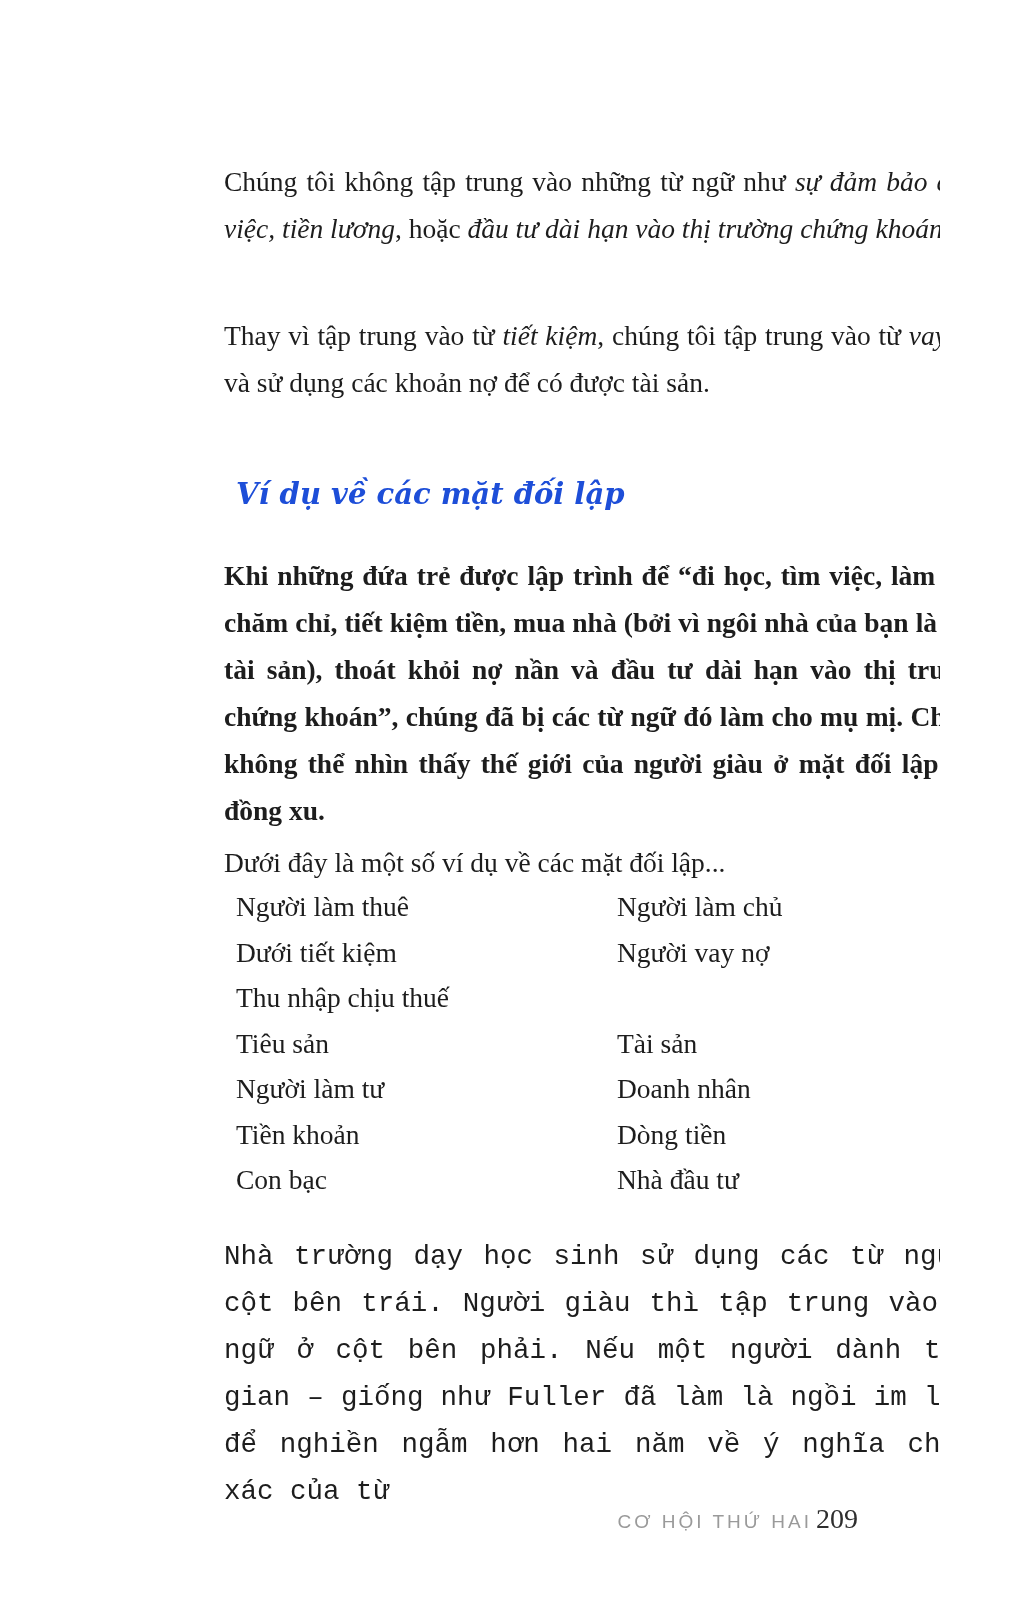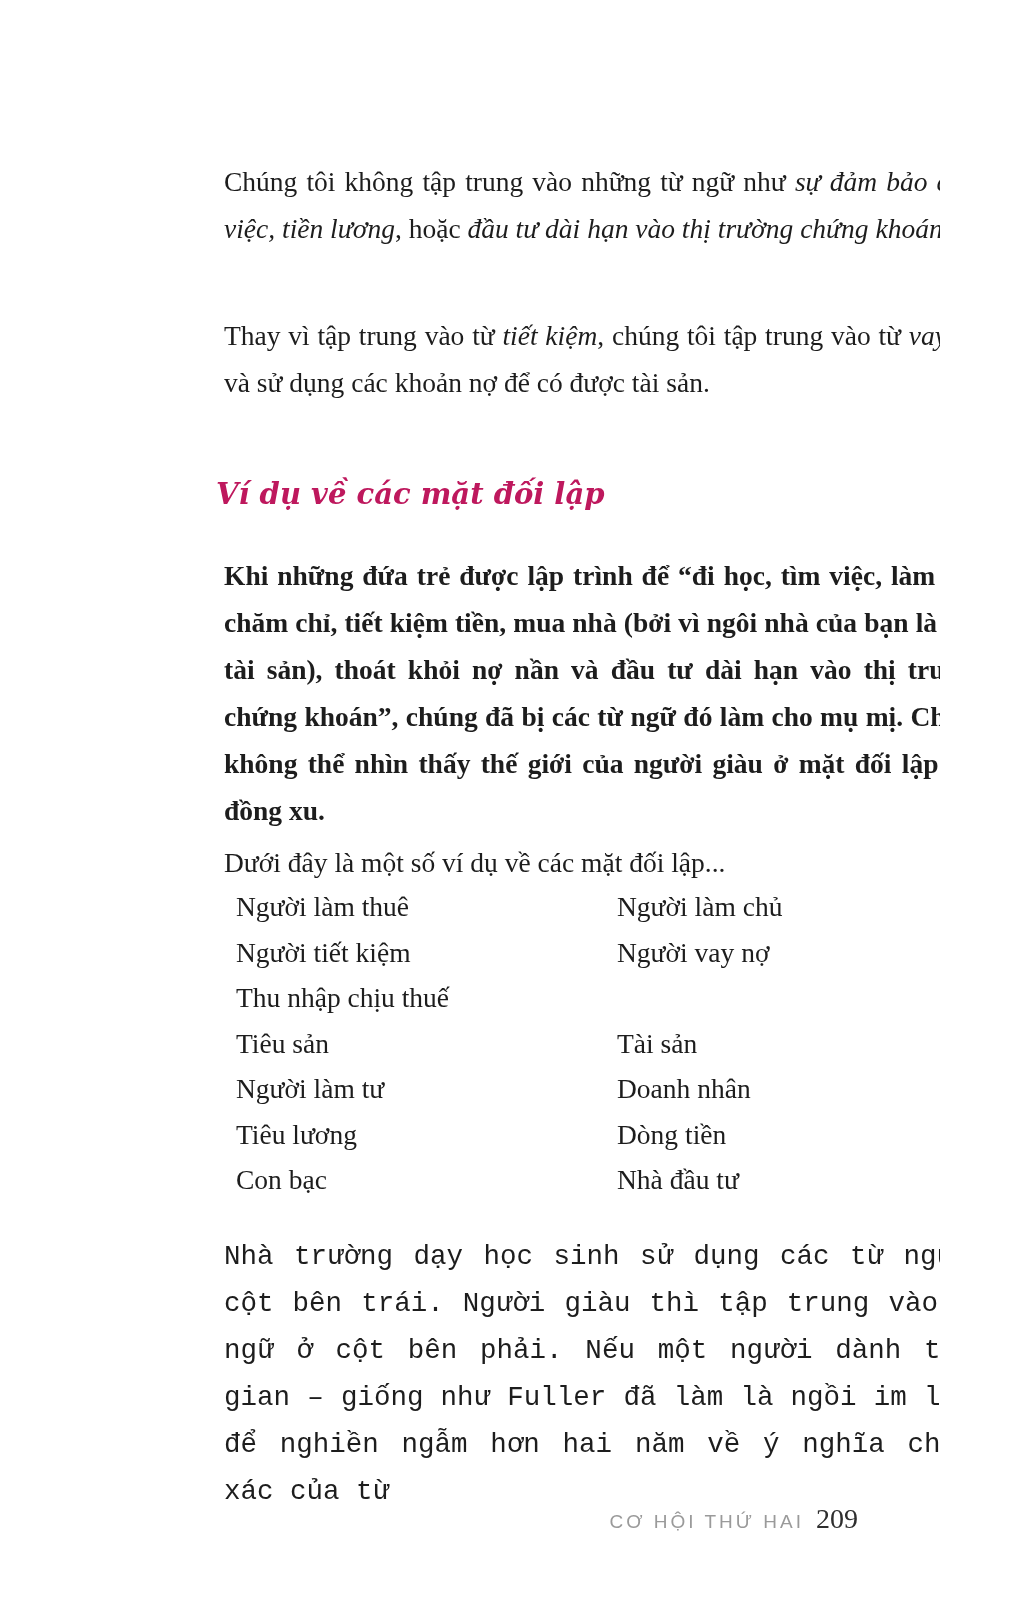--- a/index.html
+++ b/index.html
@@ -20,38 +20,38 @@
     text-justify:inter-word;
   }
   .para i{font-style:italic;}
   #para1{top:130px;}
   #para2{top:284px;}
   #para3{top:524px;font-weight:bold;}
   #para4{top:812px;text-align:left;margin-top:27px;}
   #para5{top:1205px;font-family:Liberation Mono, monospace;}
   .section-heading{
     position:absolute;
-    left:132px;top:450px;
+    left:152px;top:450px;
     font-family:"DejaVu Serif",serif;
     font-weight:bold;font-style:italic;
     font-size:29px;line-height:40px;
-    color:#be185d;
+    color:#1d4ed8;
   }
   .opposites{
     position:absolute;
     left:152px;top:884px;width:754px;
     font-size:27.5px;line-height:45.5px;
   }
   .op-row{display:flex;}
   .op-left{width:381px;flex:none;}
   .op-right{flex:1;}
   .footer{
     position:absolute;
     top:1503px;right:82px;
-    display:flex;align-items:baseline;gap:12px;
+    display:flex;align-items:baseline;gap:4px;
     white-space:nowrap;
   }
   .running-title{
     font-family:"Liberation Sans",sans-serif;
     font-size:19px;
     letter-spacing:3px;
     color:#9a9a9a;
   }
   .page-number{
     font-family:"Liberation Serif",serif;
@@ -74,36 +74,36 @@
   <p class="para" id="para3"><span>Khi những đứa trẻ được lập trình để “đi học, tìm việc, làm việc chăm chỉ, tiết kiệm tiền, mua nhà (bởi vì ngôi nhà của bạn là một tài sản), thoát khỏi nợ nần và đầu tư dài hạn vào thị trường chứng khoán”, chúng đã bị các từ ngữ đó làm cho mụ mị. Chúng không thể nhìn thấy thế giới của người giàu ở mặt đối lập của đồng xu.</span></p>
 
   <p class="para" id="para4"><span>Dưới đây là một số ví dụ về các mặt đối lập...</span></p>
 
   <div class="opposites">
     <div class="op-row">
       <span class="op-left">Người làm thuê</span>
       <span class="op-right">Người làm chủ</span>
     </div>
     <div class="op-row">
-      <span class="op-left">Người tiết kiệm</span>
+      <span class="op-left">Dưới tiết kiệm</span>
       <span class="op-right">Người vay nợ</span>
     </div>
     <div class="op-row">
       <span class="op-left">Thu nhập chịu thuế</span>
     </div>
     <div class="op-row">
       <span class="op-left">Tiêu sản</span>
       <span class="op-right">Tài sản</span>
     </div>
     <div class="op-row">
       <span class="op-left">Người làm tư</span>
       <span class="op-right">Doanh nhân</span>
     </div>
     <div class="op-row">
-      <span class="op-left">Tiêu lương</span>
+      <span class="op-left">Tiền khoản</span>
       <span class="op-right">Dòng tiền</span>
     </div>
     <div class="op-row">
       <span class="op-left">Con bạc</span>
       <span class="op-right">Nhà đầu tư</span>
     </div>
   </div>
 
   <p class="para" id="para5"><span>Nhà trường dạy học sinh sử dụng các từ ngữ ở cột bên trái. Người giàu thì tập trung vào từ ngữ ở cột bên phải. Nếu một người dành thời gian – giống như Fuller đã làm là ngồi im lặng để nghiền ngẫm hơn hai năm về ý nghĩa chính xác của từ</span></p>
 

